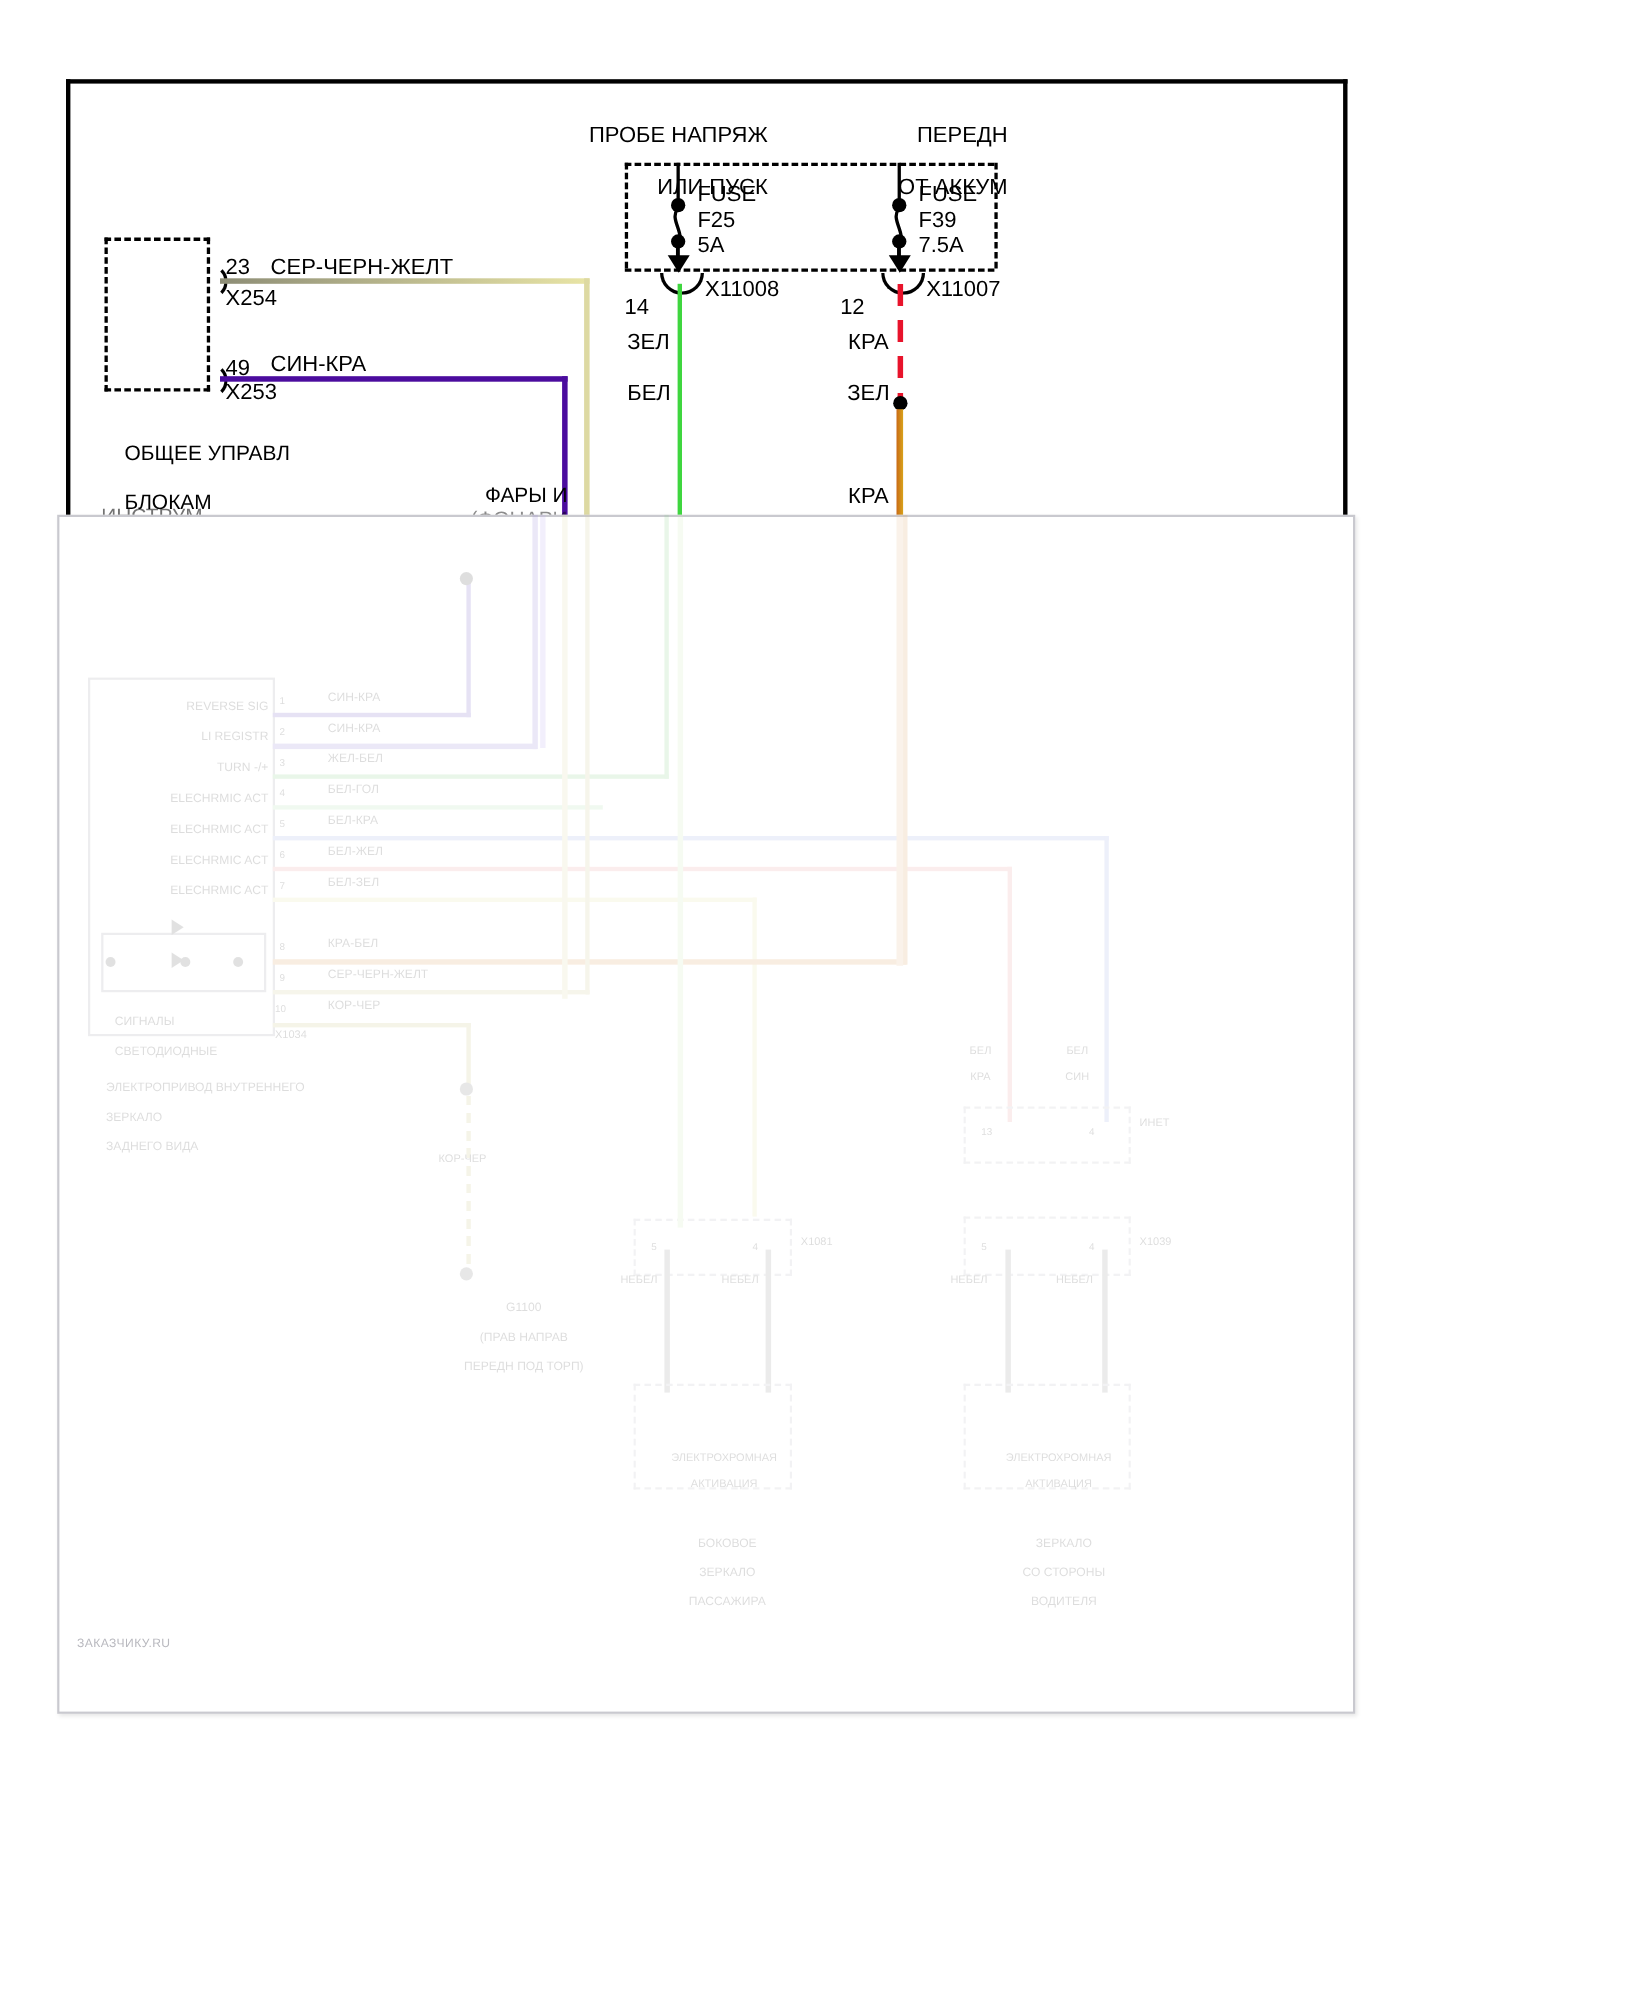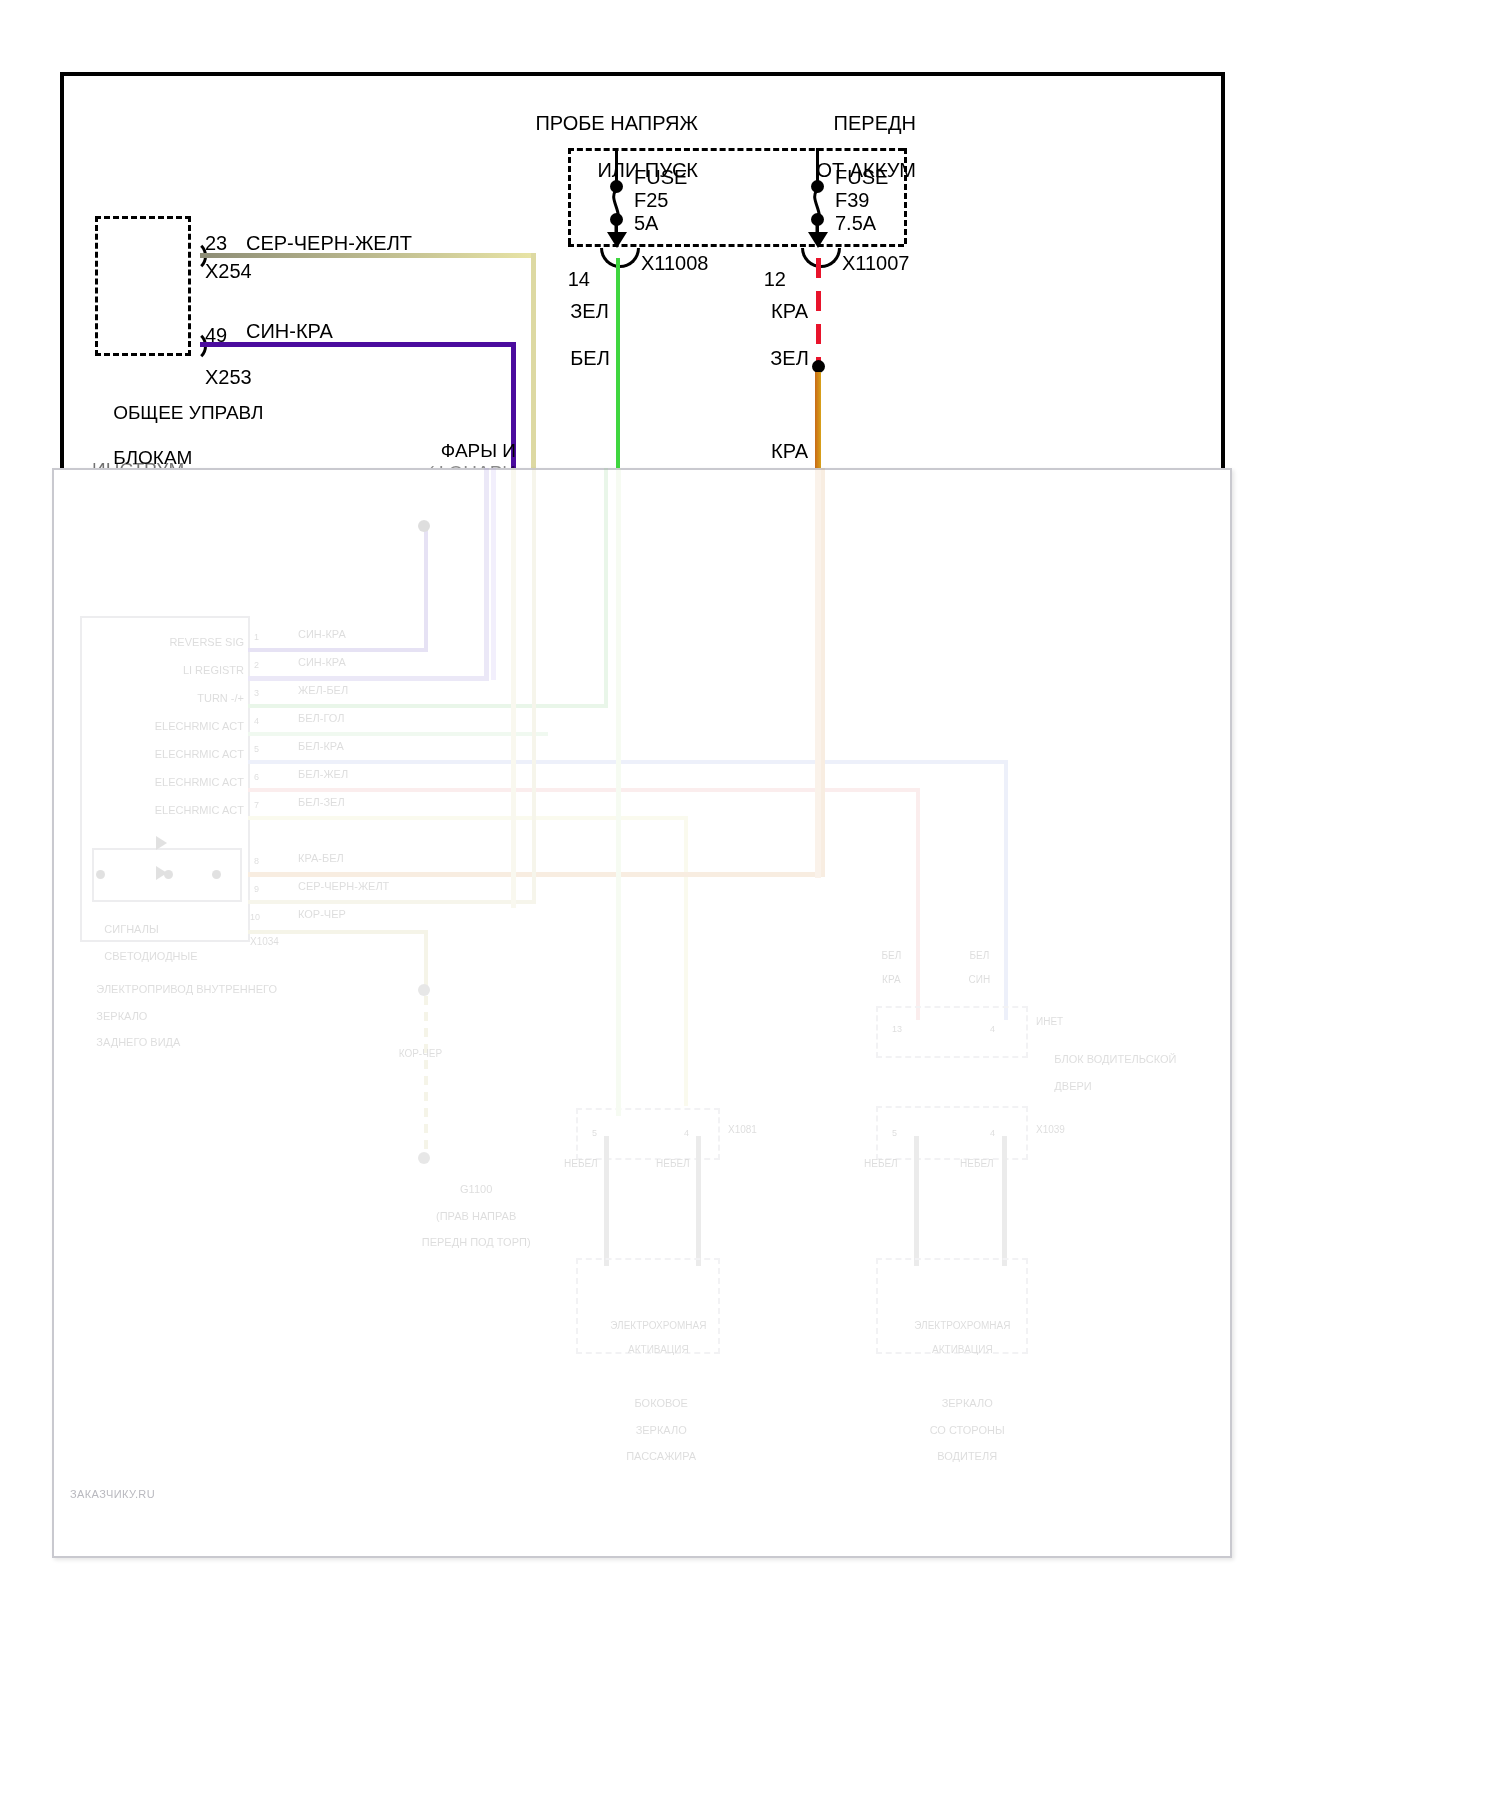--- a/index.html
+++ b/index.html
@@ -151,21 +151,21 @@
   <div class="txt t20" style="left:205px;top:232px;">23</div>
   <div class="txt t20" style="left:246px;top:232px;">СЕР-ЧЕРН-ЖЕЛТ</div>
   <div class="txt t20" style="left:205px;top:260px;">X254</div>
 
   <div class="wire wh" style="left:200px;top:253px;width:336px;height:5px;background:linear-gradient(to right,#8d8d76,#e9e5a6);"></div>
   <div class="wire wv" style="left:531px;top:253px;height:220px;width:5px;background:#ddd9a2;"></div>
 
   <div class="pin-curve" style="left:188px;top:330px;"></div>
   <div class="txt t20" style="left:205px;top:324px;">49</div>
   <div class="txt t20" style="left:246px;top:320px;">СИН-КРА</div>
-  <div class="txt t20" style="left:205px;top:346px;margin-top:20px;">X253</div>
+  <div class="txt t20" style="left:205px;top:346px;">X253</div>
   <div class="wire wh w-violet" style="left:200px;top:342px;width:316px;height:5px;"></div>
   <div class="wire wv" style="left:511px;top:342px;height:131px;width:5px;background:#4b0c9e;"></div>
 
   <div class="txt t19" style="left:92px;top:380px;width:200px;">
     <span>ОБЩЕЕ УПРАВЛ</span><br>
     <span>БЛОКАМ</span><br>
     <span>(ПРАВАЯ</span><br>
     <span>СТОРОН</span>
   </div>
   <div class="txt t19" style="left:92px;top:459px;width:200px;opacity:.55;">ИНСТРУМ</div>
@@ -299,24 +299,20 @@
       <span>БЕЛ</span><br>
       <span>КРА</span>
     </div>
     <div class="f-txt t10" style="left:894px;top:470px;width:50px;text-align:center;">
       <span>БЕЛ</span><br>
       <span>СИН</span>
     </div>
     <div class="f-txt t9" style="left:840px;top:556px;">13</div>
     <div class="f-txt t9" style="left:938px;top:556px;">4</div>
     <div class="f-txt t10" style="left:984px;top:548px;">ИНЕТ</div>
-    <div class="f-txt t11" style="left:984px;top:572px;width:210px;">
-      <span>БЛОК ВОДИТЕЛЬСКОЙ</span><br>
-      <span>ДВЕРИ</span>
-    </div>
 
     <div class="f-dash" style="left:824px;top:638px;width:152px;height:54px;"></div>
     <div class="f-txt t10" style="left:984px;top:656px;">X1039</div>
     <div class="f-txt t9" style="left:840px;top:660px;">5</div>
     <div class="f-txt t9" style="left:938px;top:660px;">4</div>
     <div class="f-txt t10" style="left:812px;top:690px;">НЕБЕЛ</div>
     <div class="f-txt t10" style="left:908px;top:690px;">НЕБЕЛ</div>
     <div class="wire wv f-grey" style="left:862px;top:668px;height:130px;width:5px;"></div>
     <div class="wire wv f-grey" style="left:950px;top:668px;height:130px;width:5px;"></div>
     <div class="f-dash" style="left:824px;top:790px;width:152px;height:96px;"></div>

